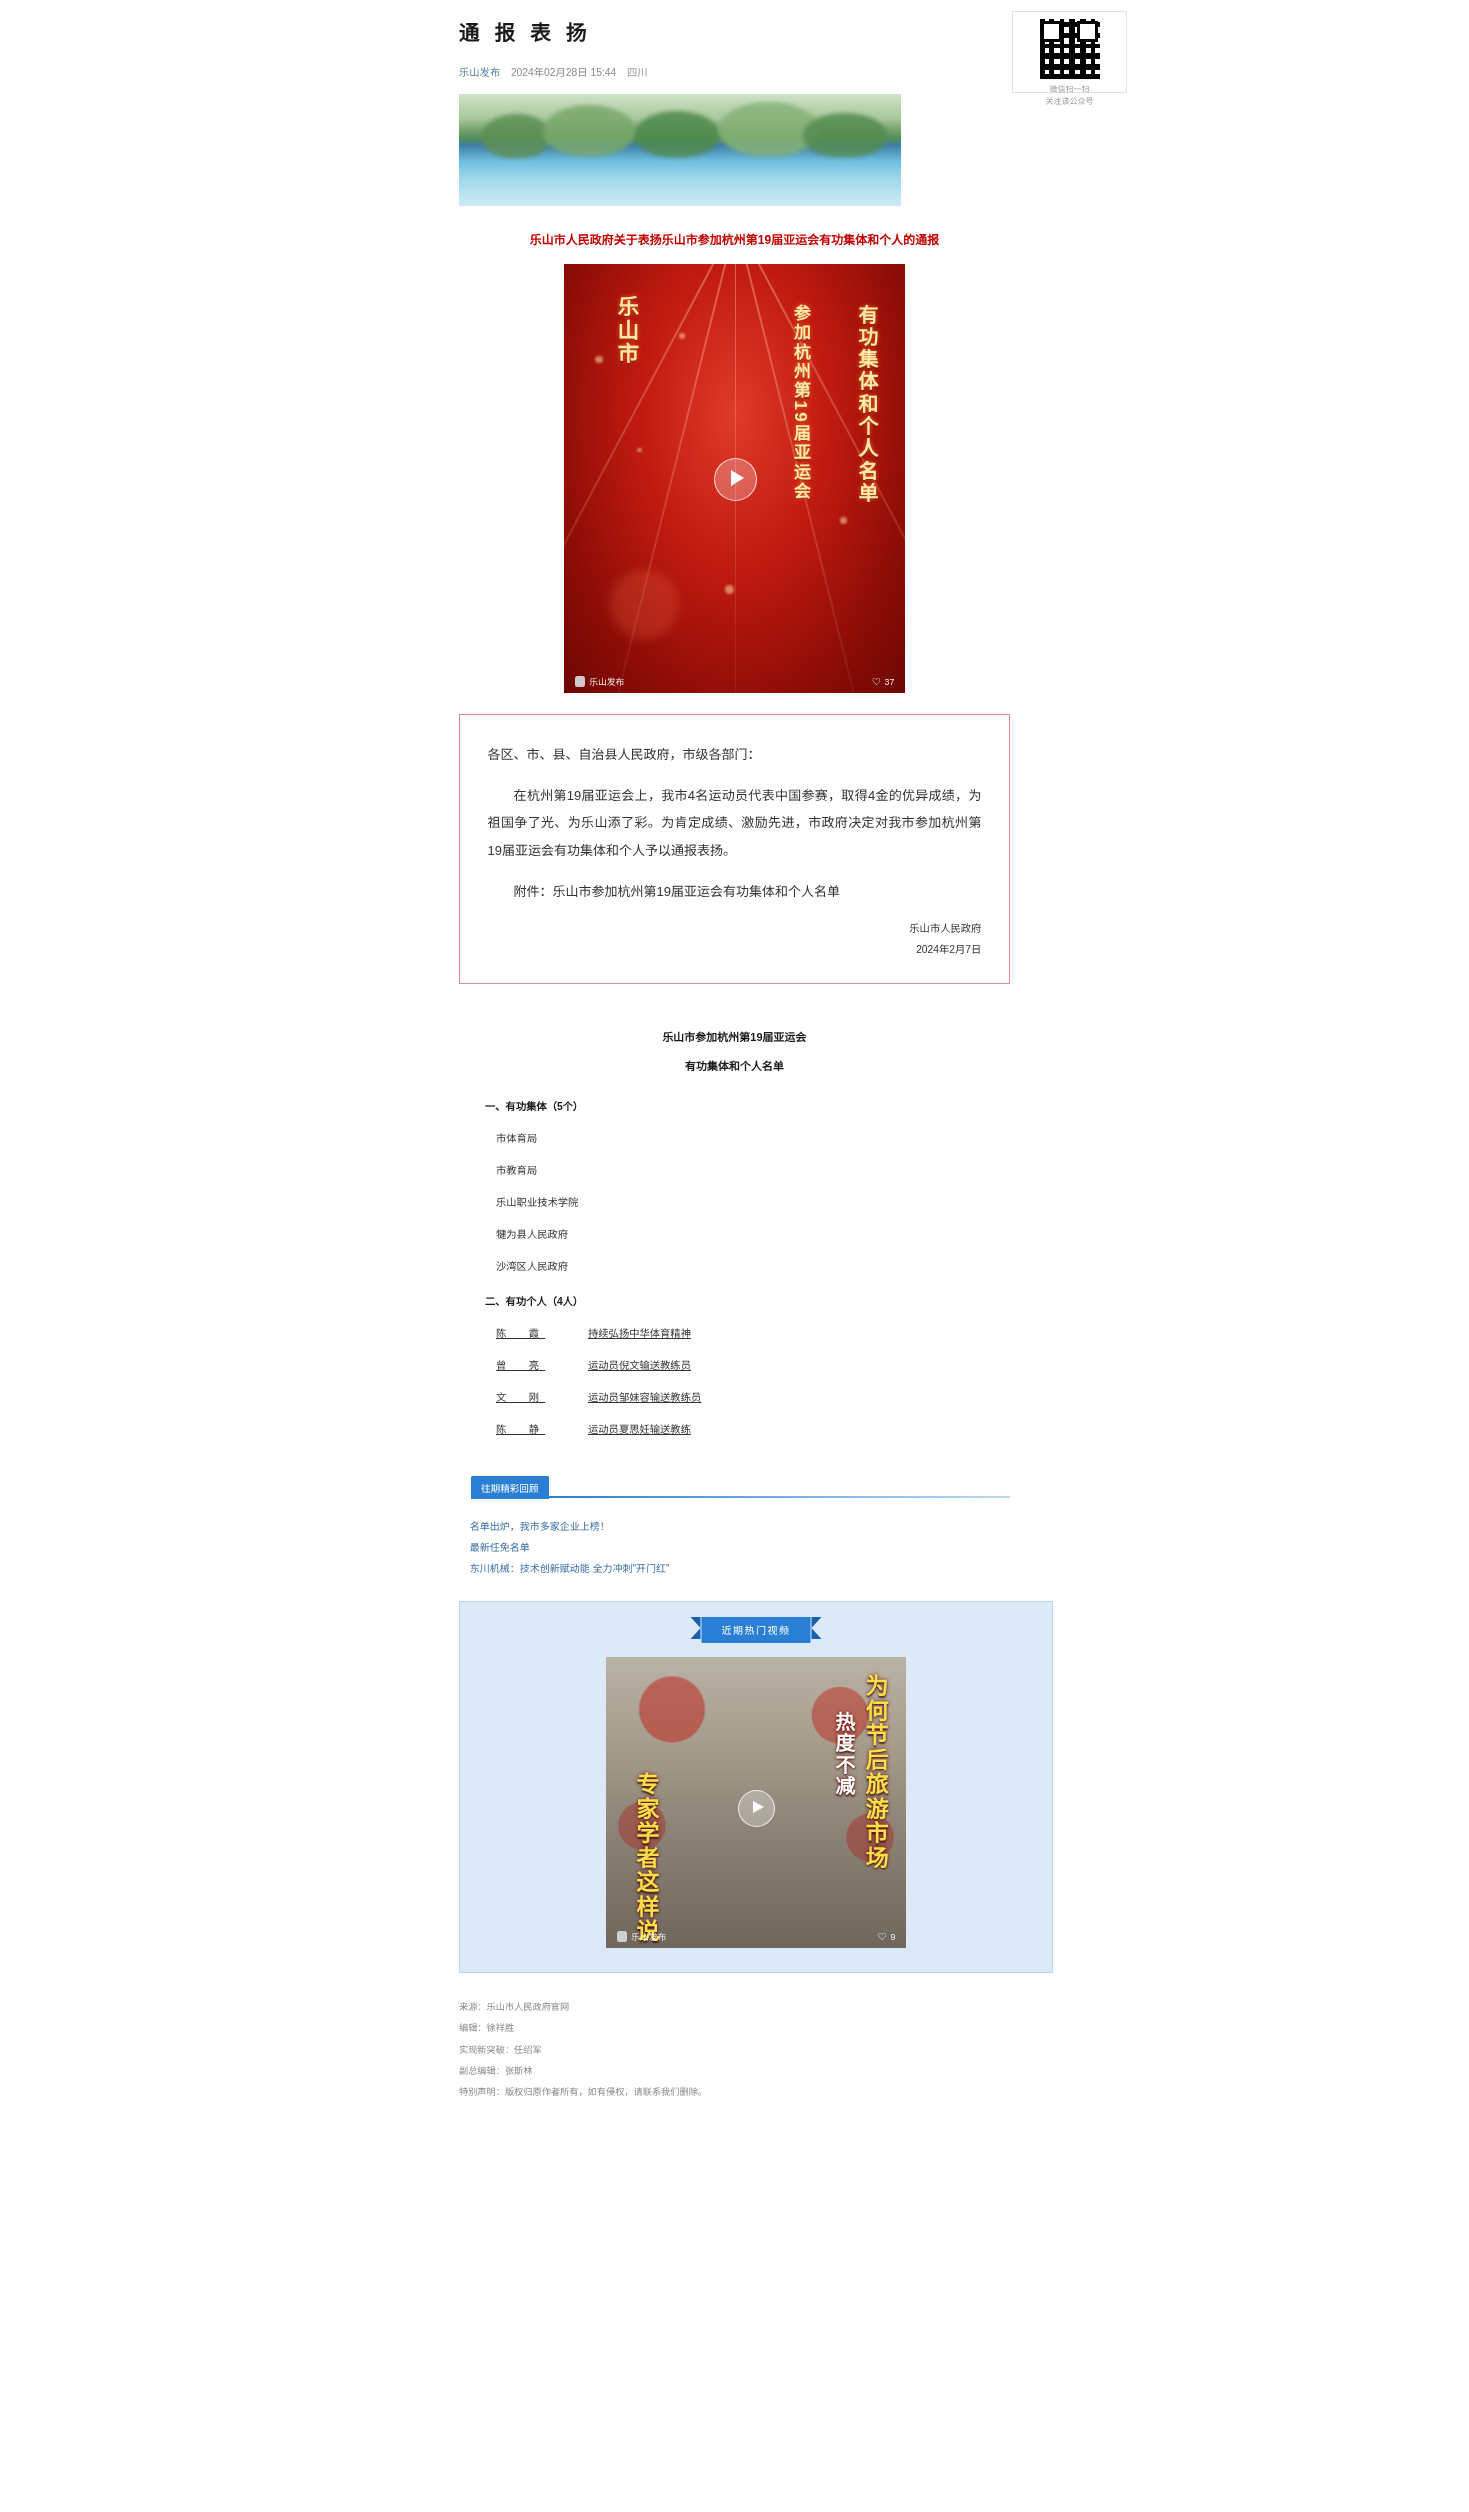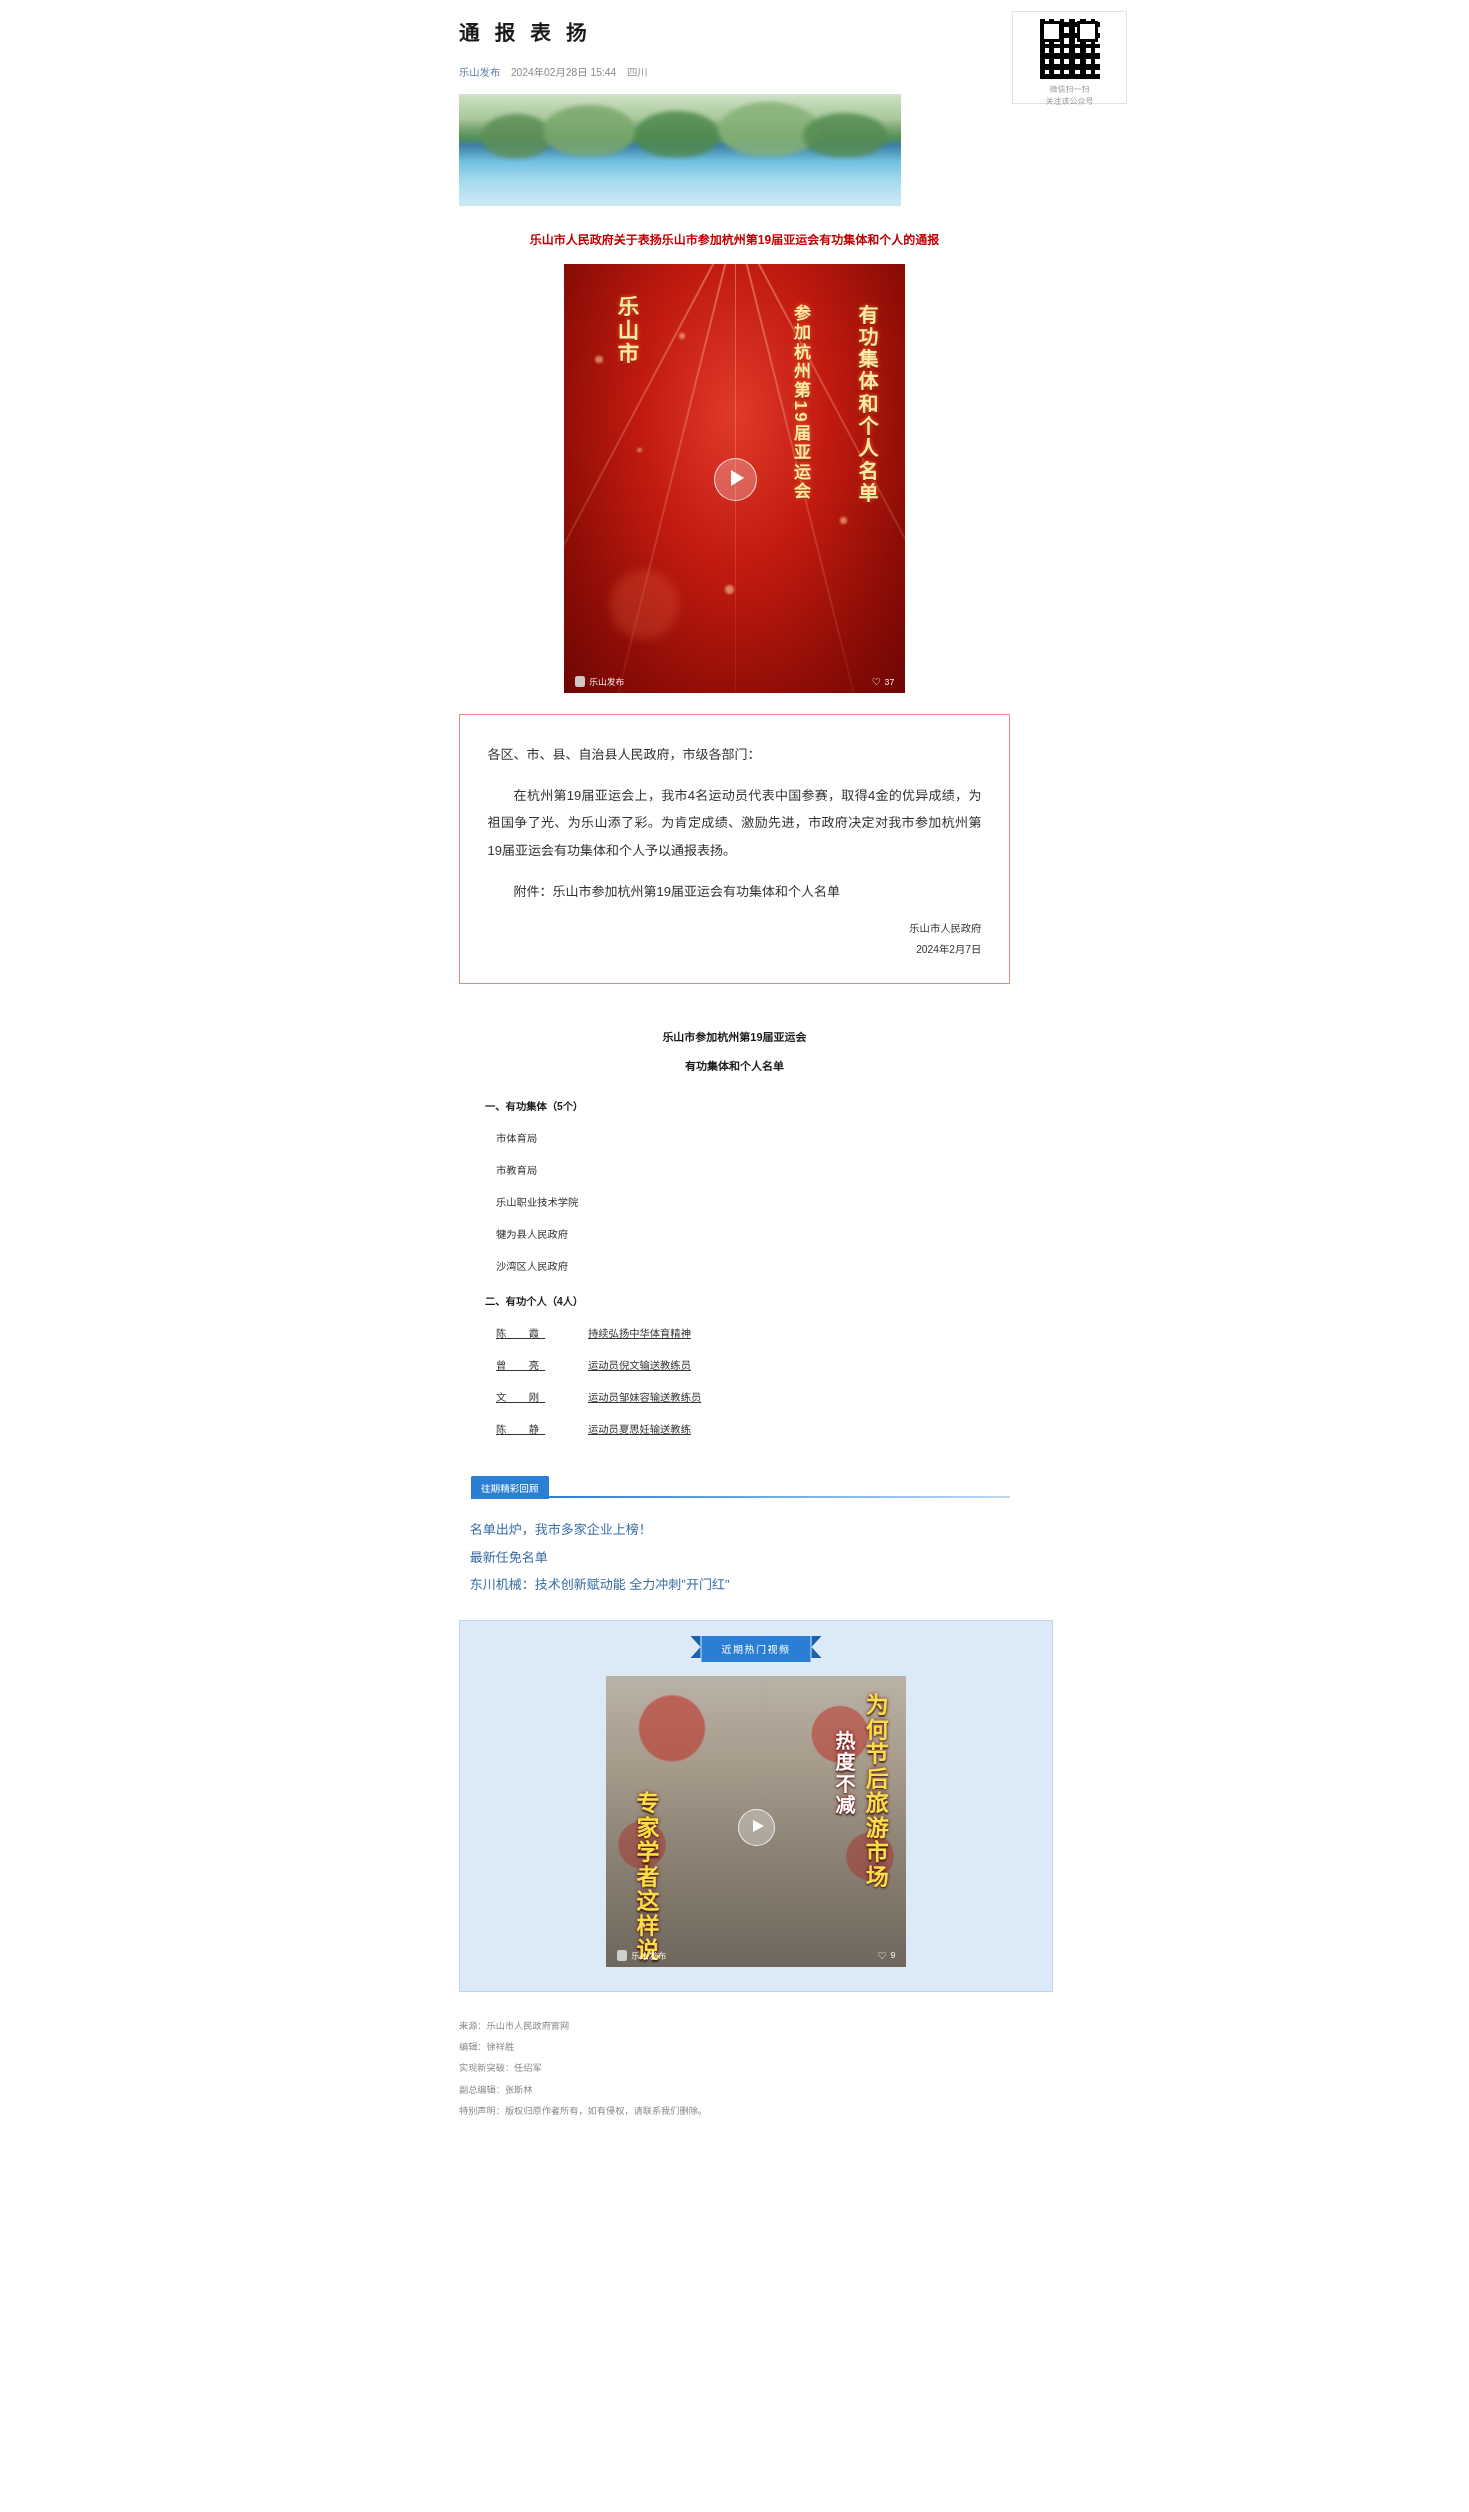--- a/index.html
+++ b/index.html
@@ -47,21 +47,21 @@
   }
   .meta .loc {
     color: #9a9a9a;
   }
   
   .qr-box {
     position: absolute;
     left: 1012px;
     top: 10.7px;
     width: 115px;
-    height: 93px;
+    height: 82px;
     border: 0.8px solid #e2e2e2;
     background: #fff;
     text-align: center;
     box-sizing: border-box;
     padding-top: 7.7px;
   }
   .qr-img {
     width: 60px;
     height: 60px;
     margin: 0 auto;
@@ -254,21 +254,21 @@
     height: 2.3px;
     background: linear-gradient(to right, #2a7fd4, #bcd9f3);
     margin-bottom: 1.5px;
   }
   .past-links {
     margin-top: 17px;
     margin-left: 10.7px;
   }
   .past-links a {
     display: block;
-    font-size: 13px;
+    font-size: 10px;
     color: #3b6ea5;
     text-decoration: none;
     line-height: 2.1;
   }
   
   .card {
     margin-top: 21.4px;
     width: 594px;
     height: 372px;
     background: #dce9f7;

